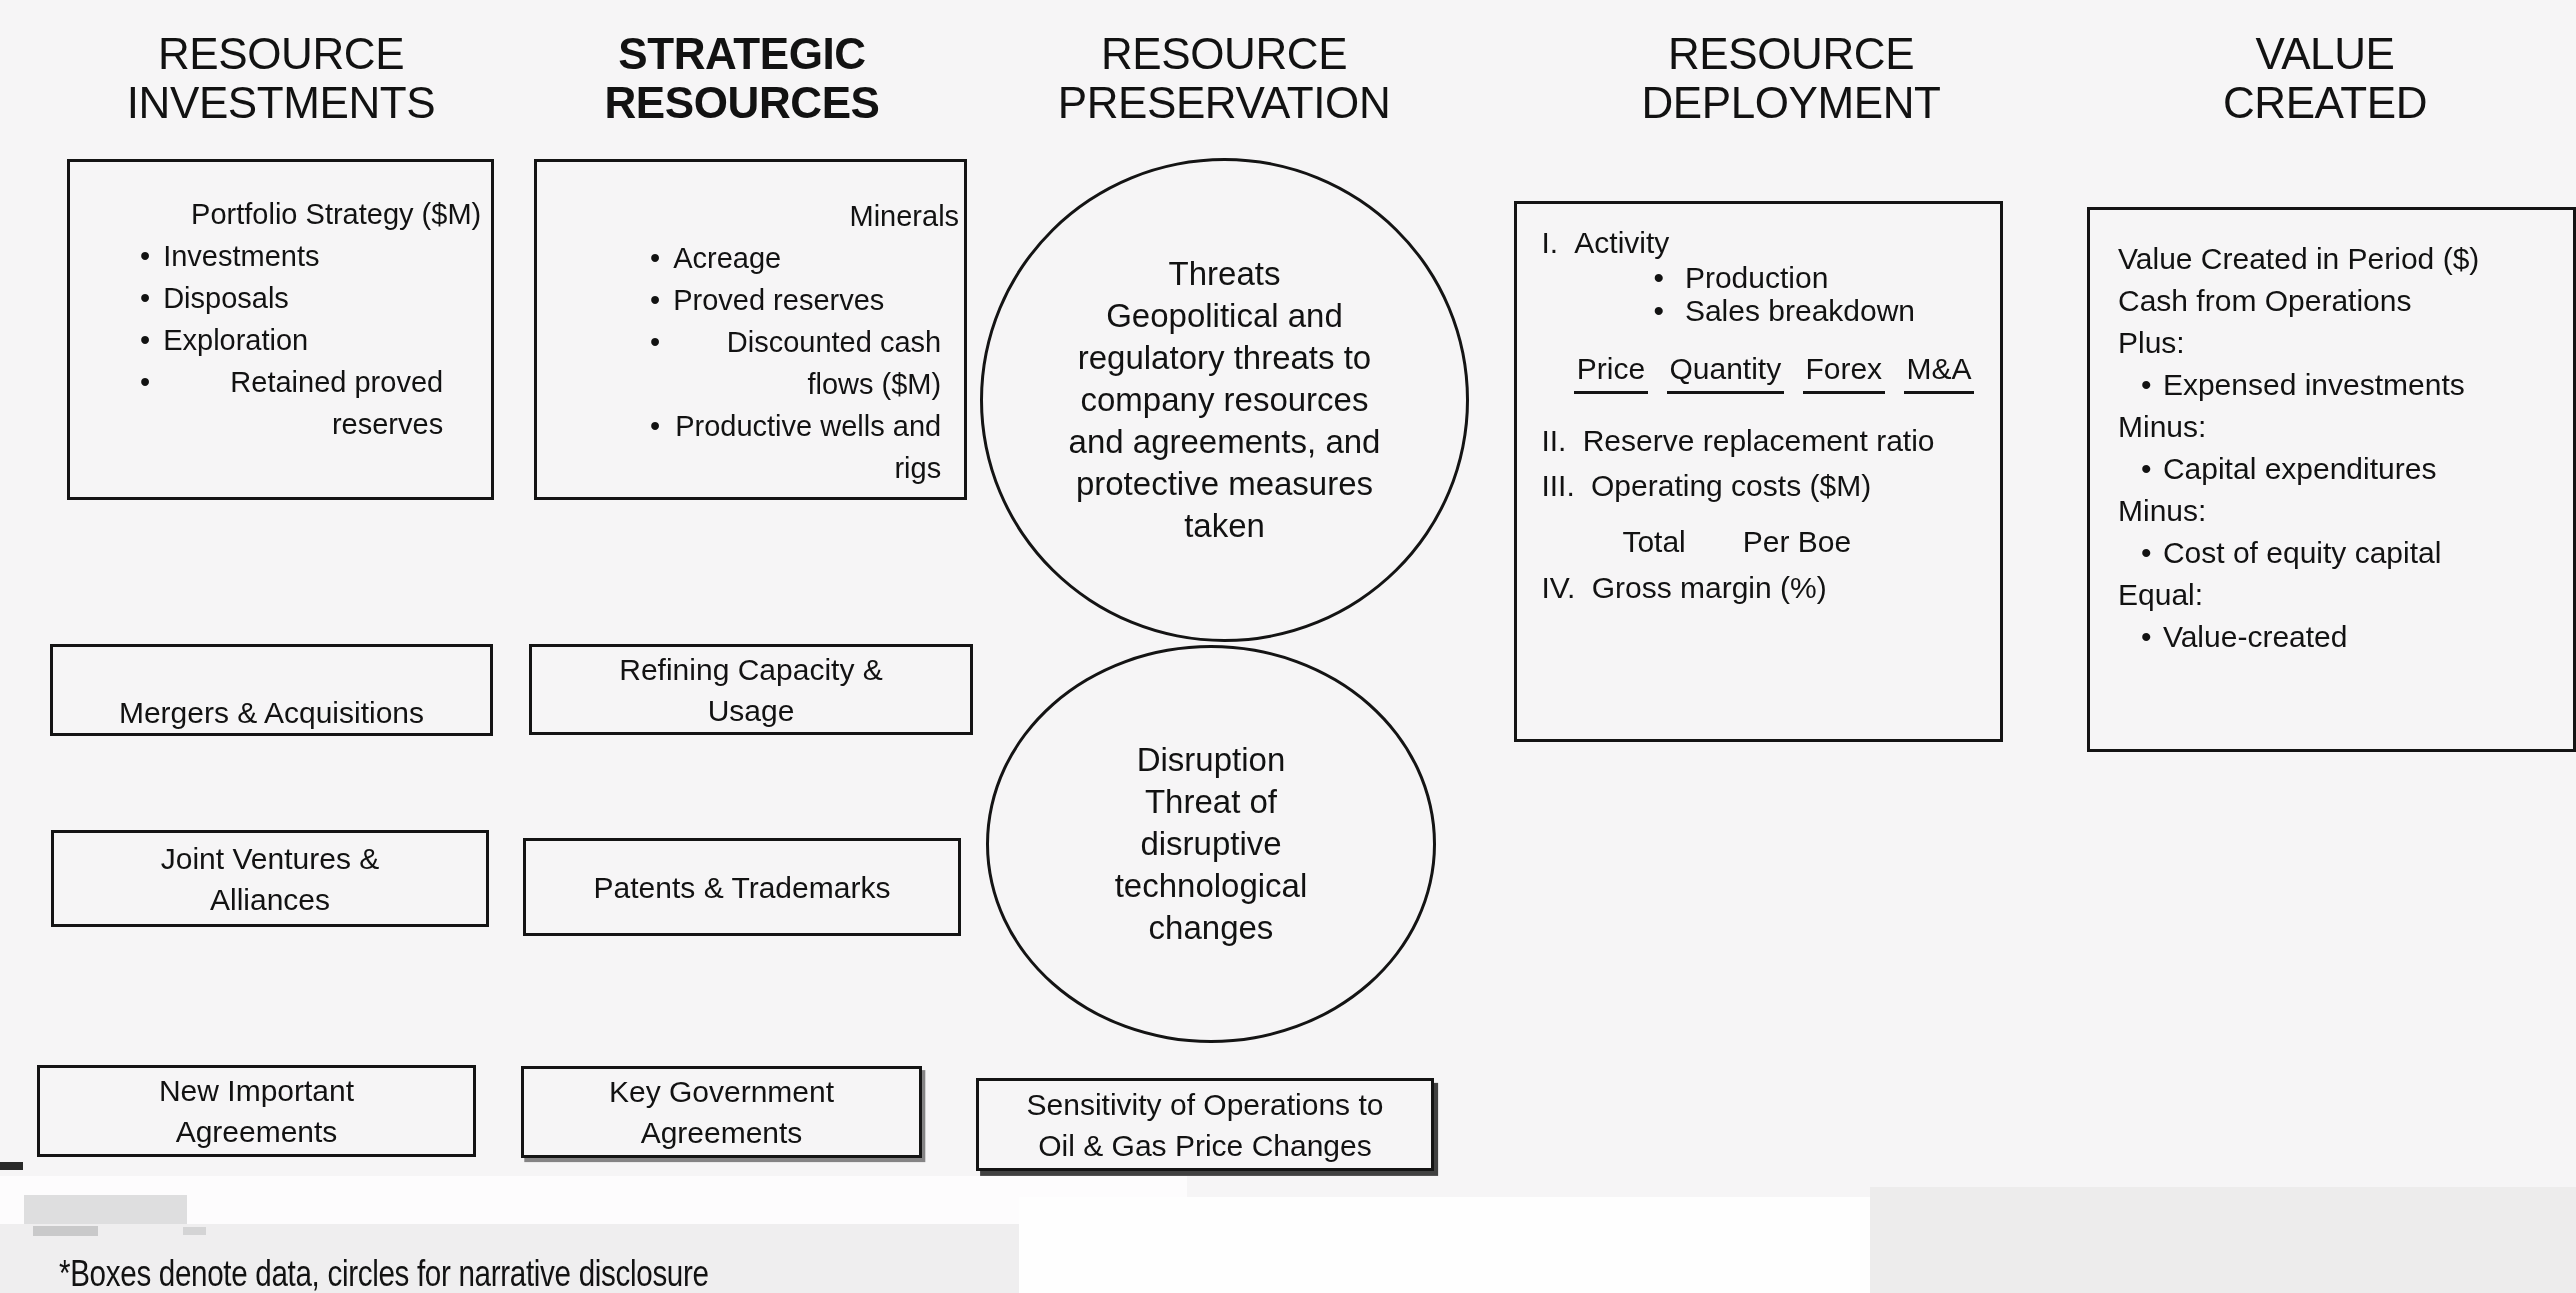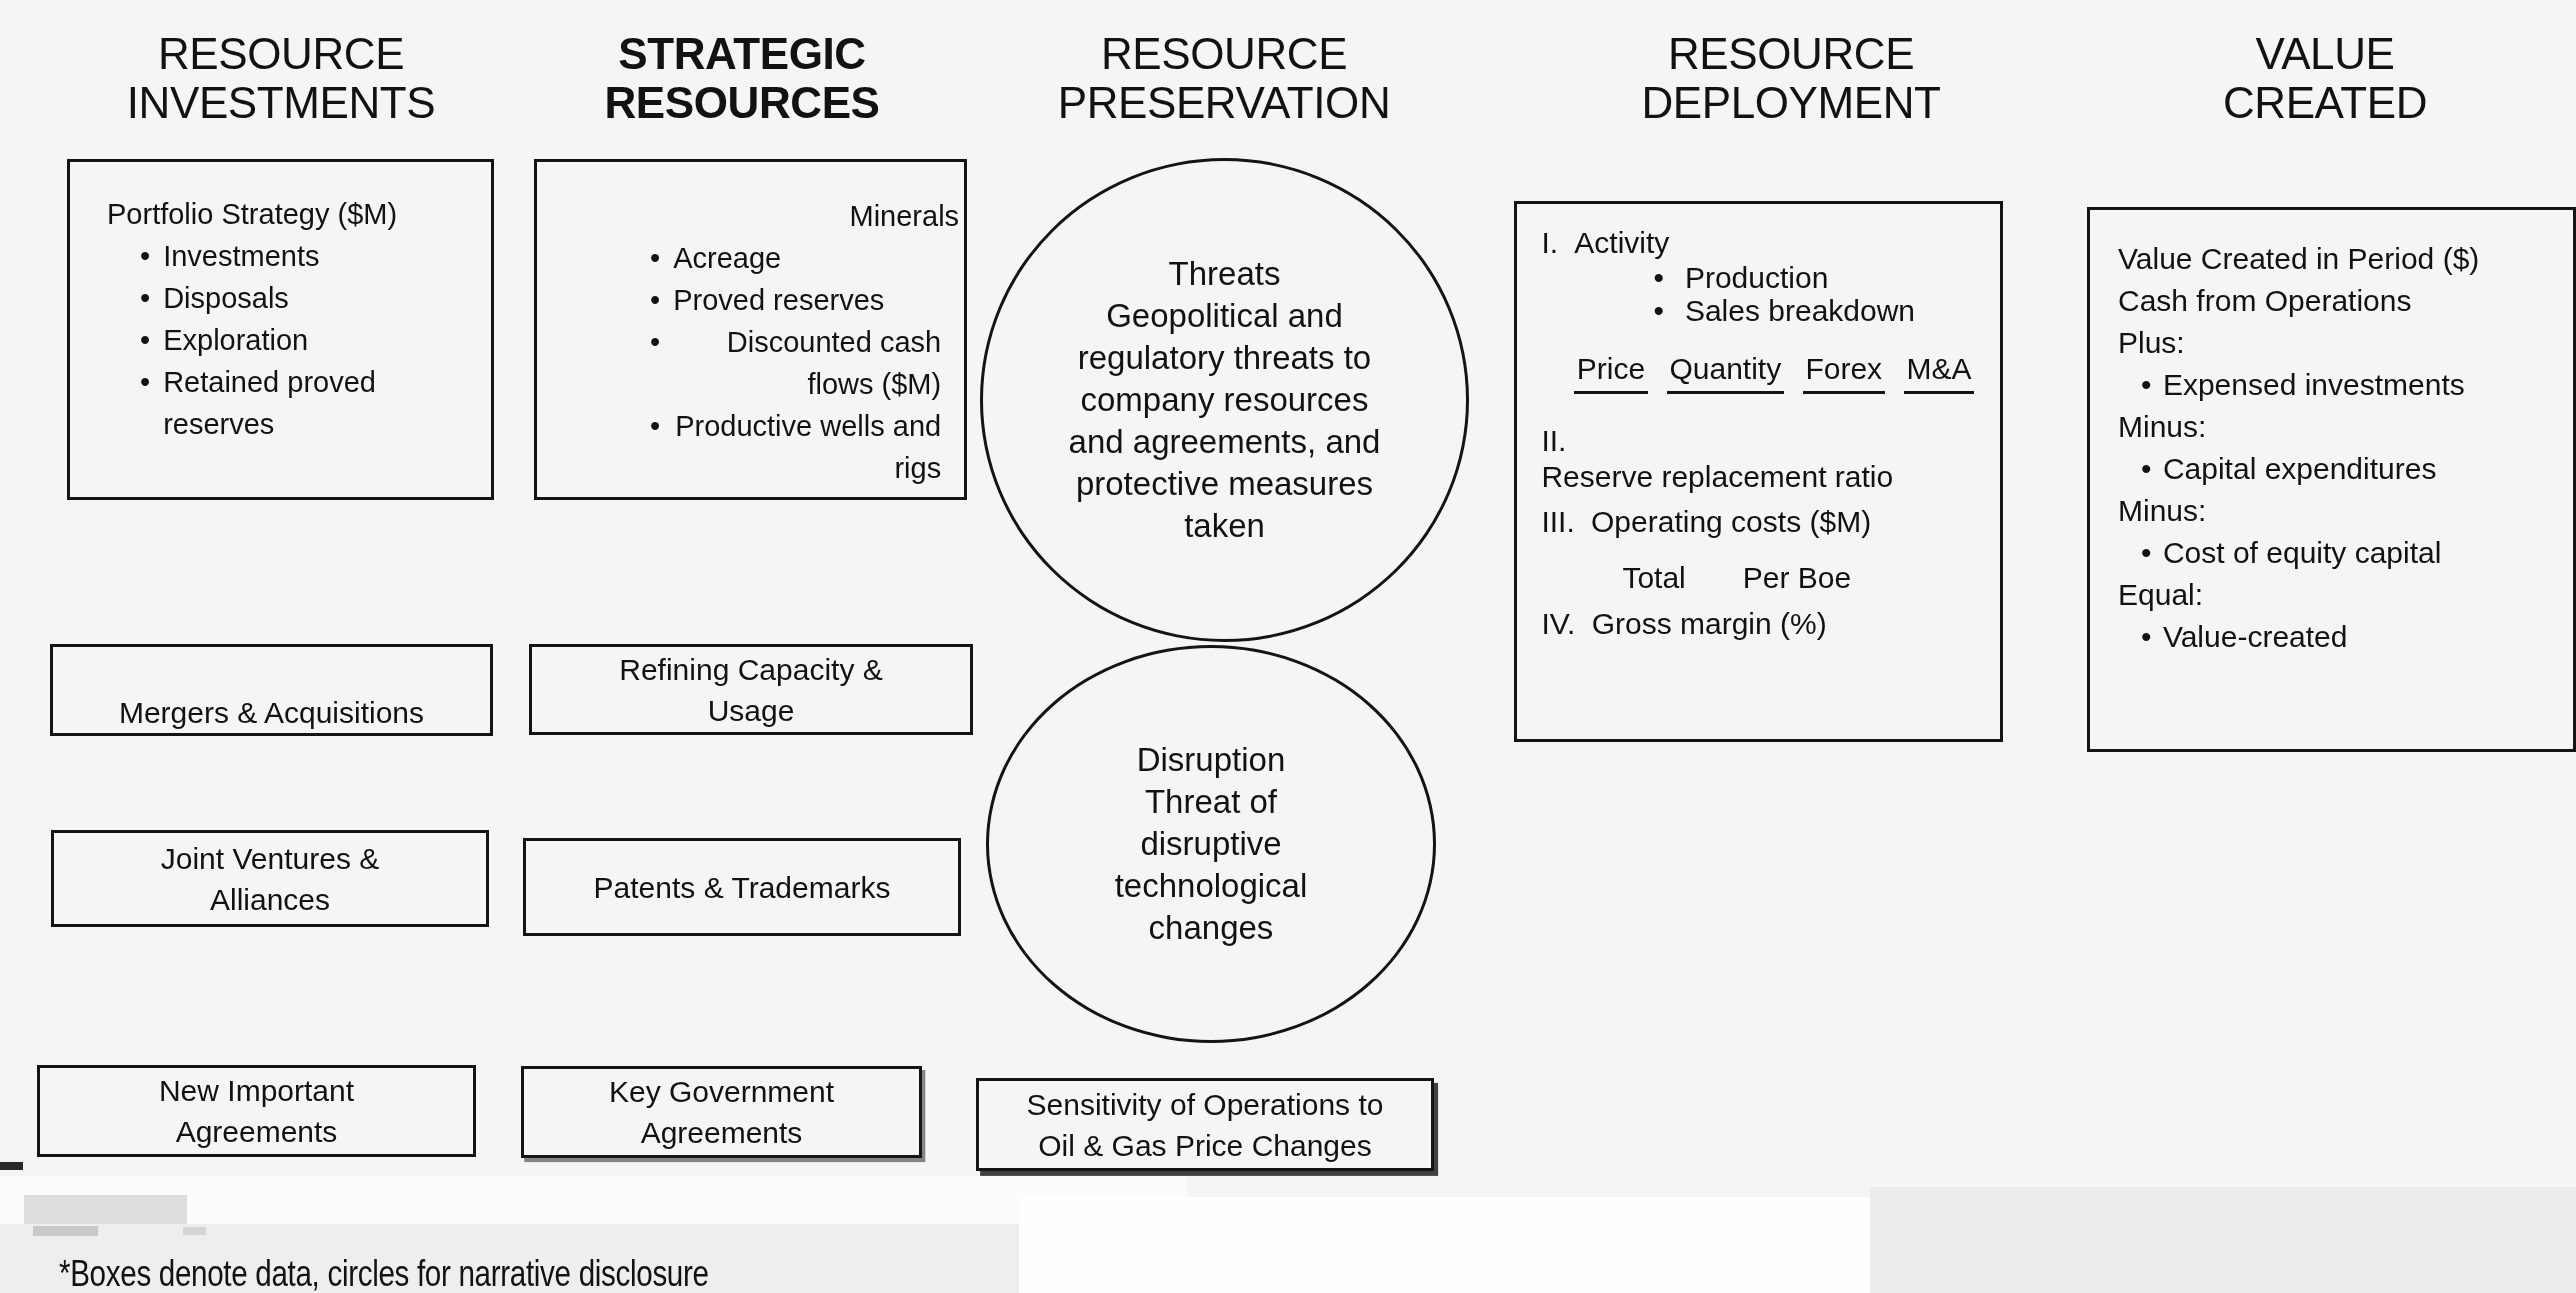--- a/index.html
+++ b/index.html
@@ -12,37 +12,37 @@
   .hdr { position:absolute; top:29px; width:488px; text-align:center;
          font-size:44px; line-height:49px; letter-spacing:-0.4px; }
   
   .box { position:absolute; box-sizing:border-box; border:3.3px solid #141414; background:#f6f5f6; }
   .label-box { display:flex; flex-direction:column; align-items:center; justify-content:center;
                text-align:center; font-size:30px; line-height:41px; }
   .circle { border-radius:50%; display:flex; align-items:center; justify-content:center;
             text-align:center; font-size:33px; line-height:42px; }
   
   .list-box { font-size:29px; line-height:42px; }
-  .pf { padding:31px 9.8px 0 37px; }
+  .pf { padding:31px 9.8px 0 37px;text-align:right; }
   .mn { padding:33px 4.9px 0 72px;text-align:right; }
   .blist { margin-left:33px; }
   .mn .blist { margin-left:41px; }
   .bullet { display:flex; }
   .bullet::before { content:"\2022"; margin-right:13px; }
   .btext { max-width:280px; }
   .mn .btext { max-width:268px; }
   
   .dep-box { font-size:30px; line-height:36px; padding:21px 0 0 24.4px; }
   .dep-row { display:flex; }
   .dep-num { margin-right:16.3px; }
   .dep-bullets { margin-left:112px; line-height:33px; }
   .dep-bullet::before { margin-right:21px; }
   .dep-factors { margin:24.4px 0 0 33px; display:flex; gap:19.5px; }
   .uword { border-bottom:3.3px solid #141414; padding:0 2.4px 3.3px;text-align:center; }
-  .mt36 { margin-top:29px;flex-direction:column; }
+  .mt36 { margin-top:29px; }
   .mt12 { margin-top:9.8px; }
   .dep-cols { margin:19.5px 0 0 81px; display:flex; gap:57px; }
   
   .val-box { font-size:30px; line-height:42px; padding:28px 0 0 28px; }
   .vbullet { padding-left:23px; display:flex; }
   .vbullet::before { content:"\2022"; margin-right:11.4px; }
   
   .shadow-strong { box-shadow:4.1px 4.9px 0 rgba(20,20,20,0.8); }
   .shadow-soft { box-shadow:3.3px 4.1px 0 rgba(20,20,20,0.5); }
   

